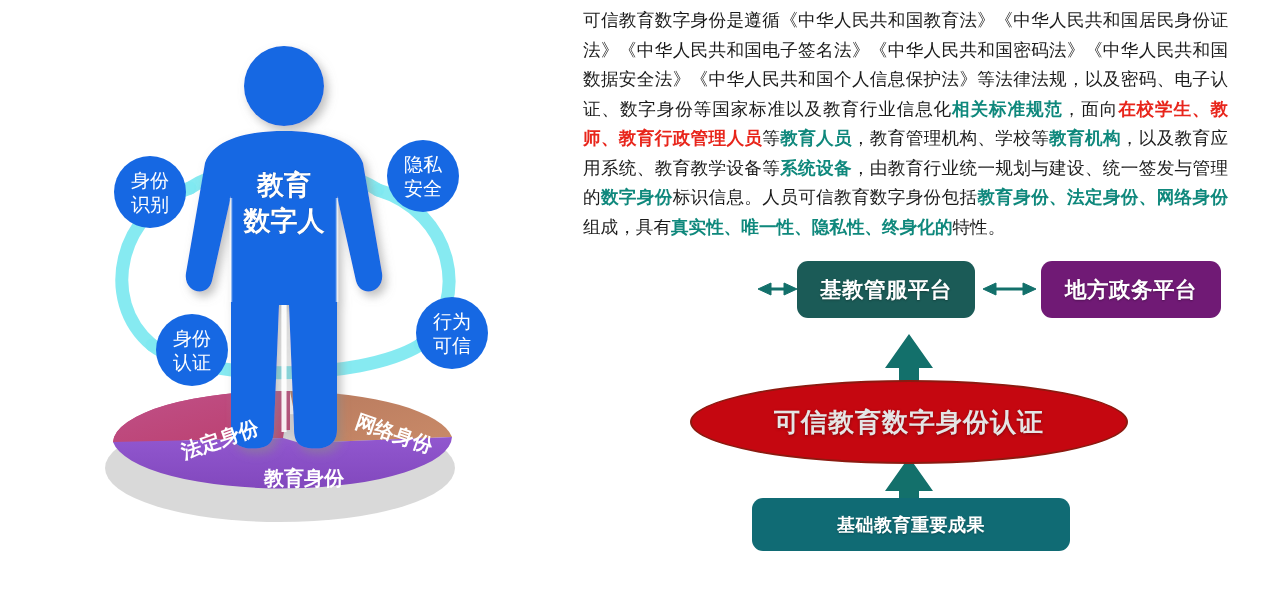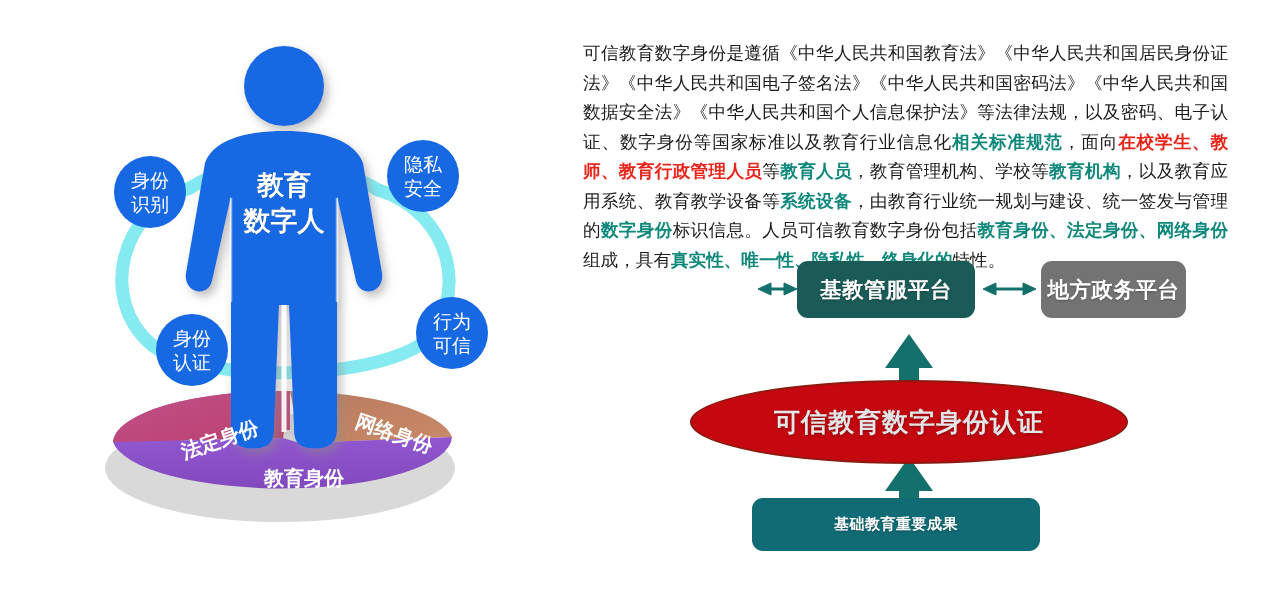--- a/index.html
+++ b/index.html
@@ -39,21 +39,20 @@
     position: absolute;
     left: 8px;
     top: 6px;
     width: 645px;
     font-size: 17.6px;
     line-height: 29.5px;
     color: #1b1b1b;
     text-align: justify;
     text-justify: inter-ideograph;
     letter-spacing: 0px;
-    margin-top: 33px;
   }
   #description .hl-red {
     color: #e8251b;
     font-weight: bold;
   }
   #description .hl-teal {
     color: #0f887c;
     font-weight: bold;
   }
 
@@ -86,29 +85,29 @@
     font-size: 21.5px;
   }
   #box-platform {
     left: 222px; top: 13px;
     width: 178px; height: 57px;
     background: #1b5b57;
     font-size: 21.5px;
   }
   #box-gov {
     left: 466px; top: 13px;
-    width: 145px; height: 57px;
-    background: #737373;
+    width: 180px; height: 57px;
+    background: #701a75;
     font-size: 21.5px;
   }
   #box-outcome {
     left: 177px; top: 250px;
-    width: 288px; height: 53px;
+    width: 318px; height: 53px;
     background: #106b74;
-    font-size: 15px;
+    font-size: 18px;
   }
 
   
   #ellipse-cert {
     position: absolute;
     left: 115px;
     top: 132px;
     width: 438px;
     height: 84px;
     border-radius: 50%;

